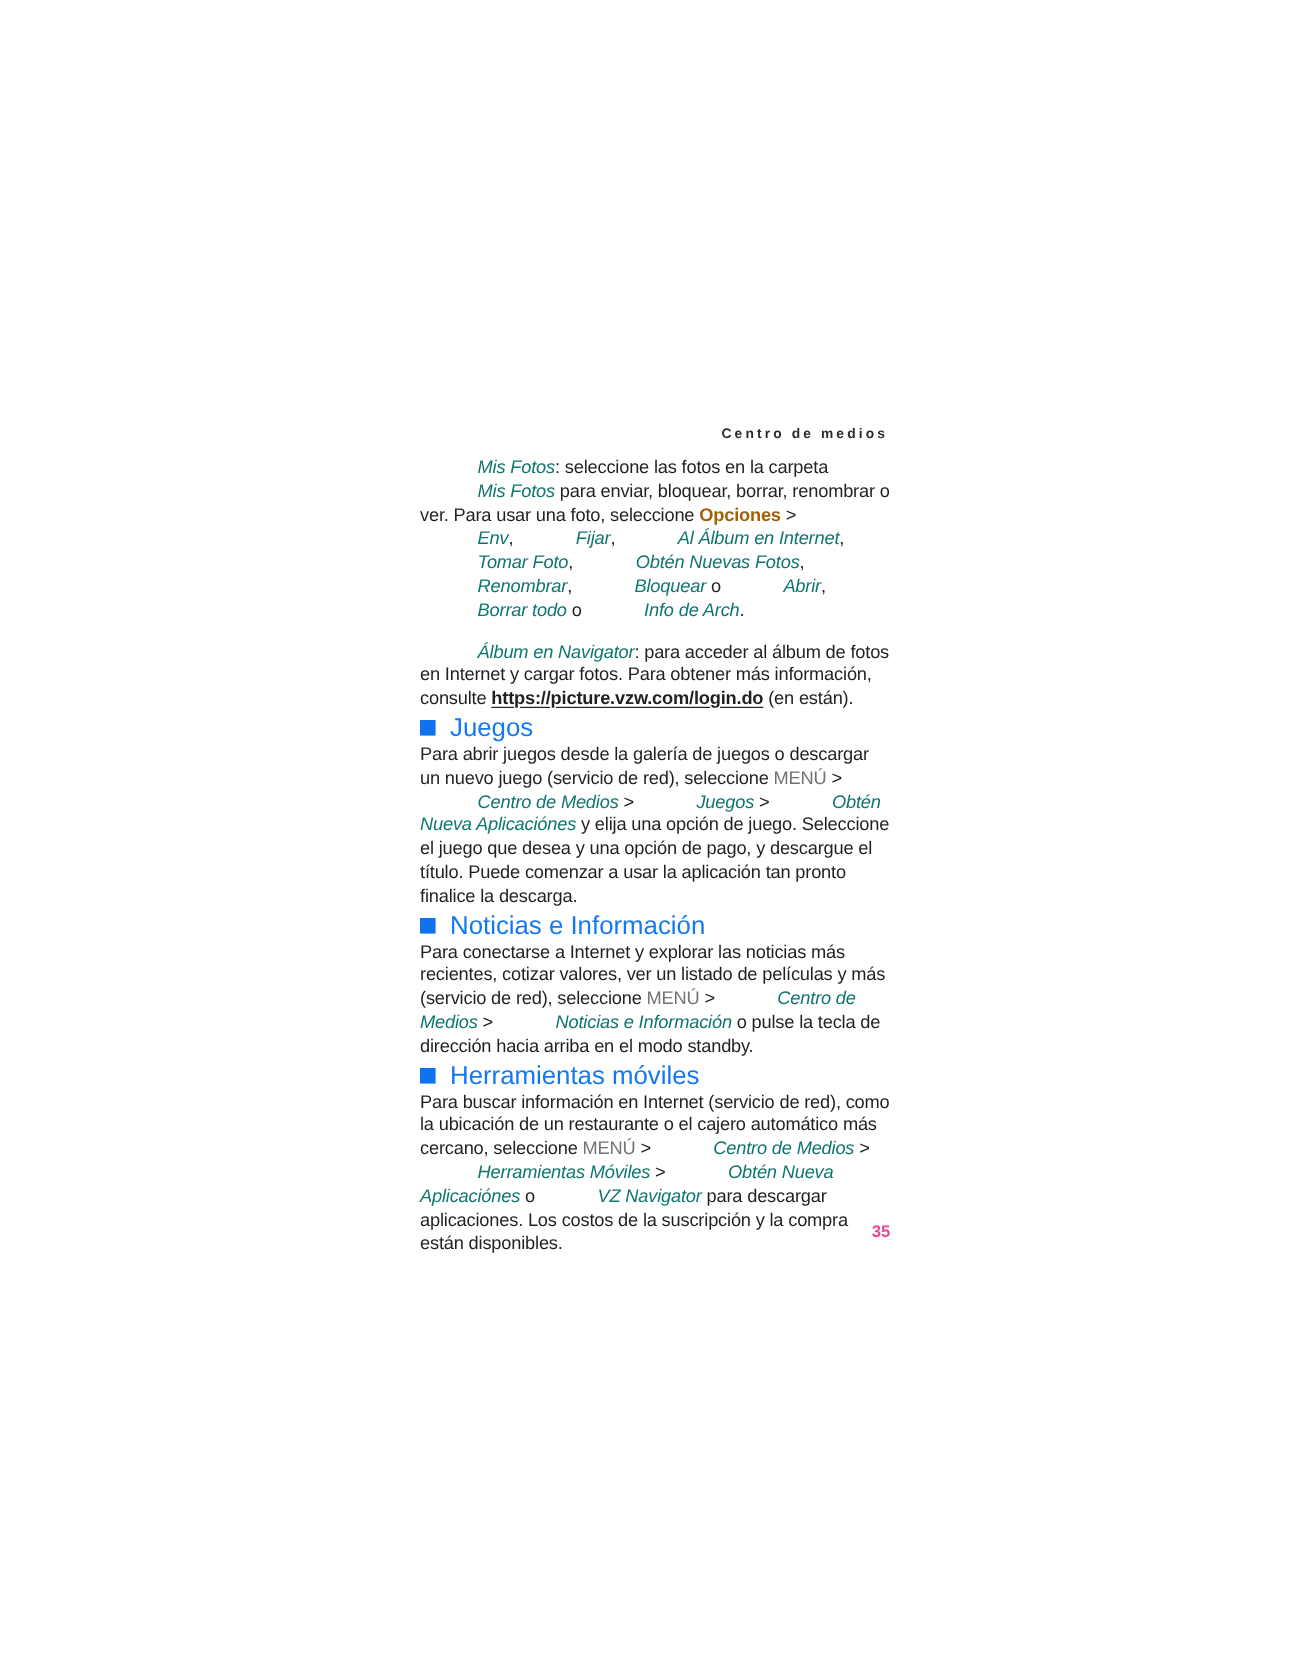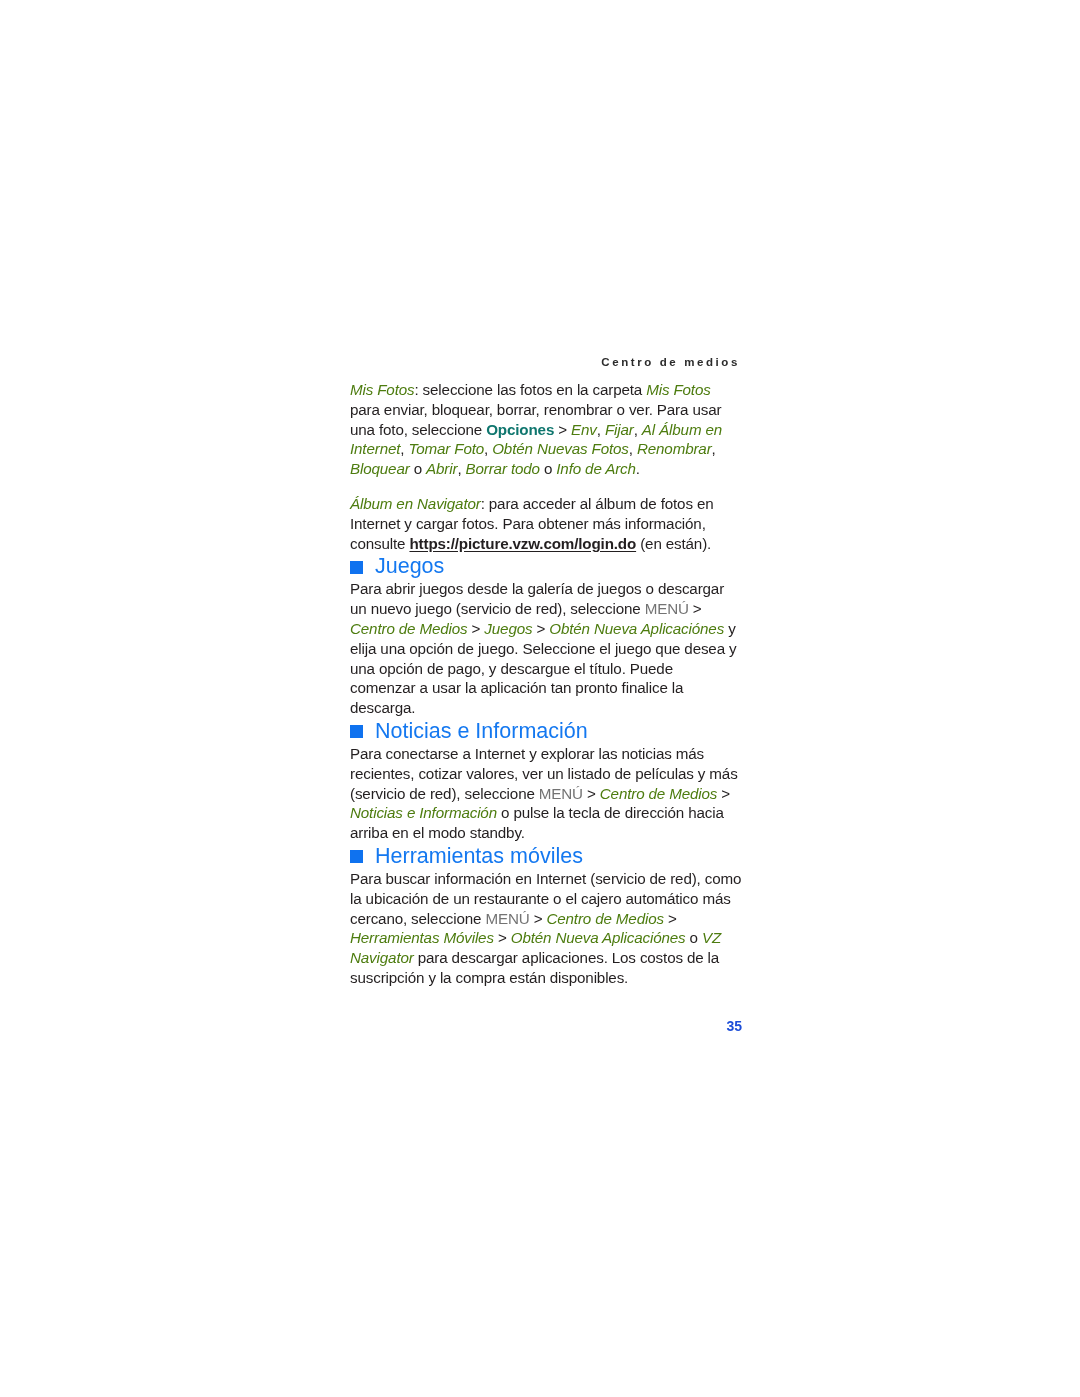--- a/index.html
+++ b/index.html
@@ -56,25 +56,26 @@
     letter-spacing: -0.15px;
     text-align: left;
   }
 
   p.body + p.body {
     margin-top: 15px;
   }
 
   
   .i-blue {
-    color: #4d7c0f;
+    color: #0f766e;
     font-style: italic;
+    margin-left: 48px;
   }
   .b-blue {
-    color: #0f766e;
+    color: #a16207;
     font-weight: bold;
     font-style: normal;
     text-align: right;
   }
   .n-blue {
     color: #737373;
     font-style: normal;
     text-align: right;
   }
   .sep {
@@ -120,21 +121,21 @@
 
   
   .folio {
     position: absolute;
     left: 350px;
     top: 1018px;
     width: 392px;
     text-align: right;
     font-size: 14px;
     font-weight: bold;
-    color: #1d4ed8;
+    color: #ec4899;
   }
 </style>
 </head>
 <body>
 
 <div class="page">
 
   <div class="running-header">Centro de medios</div>
 
   <div class="content">

